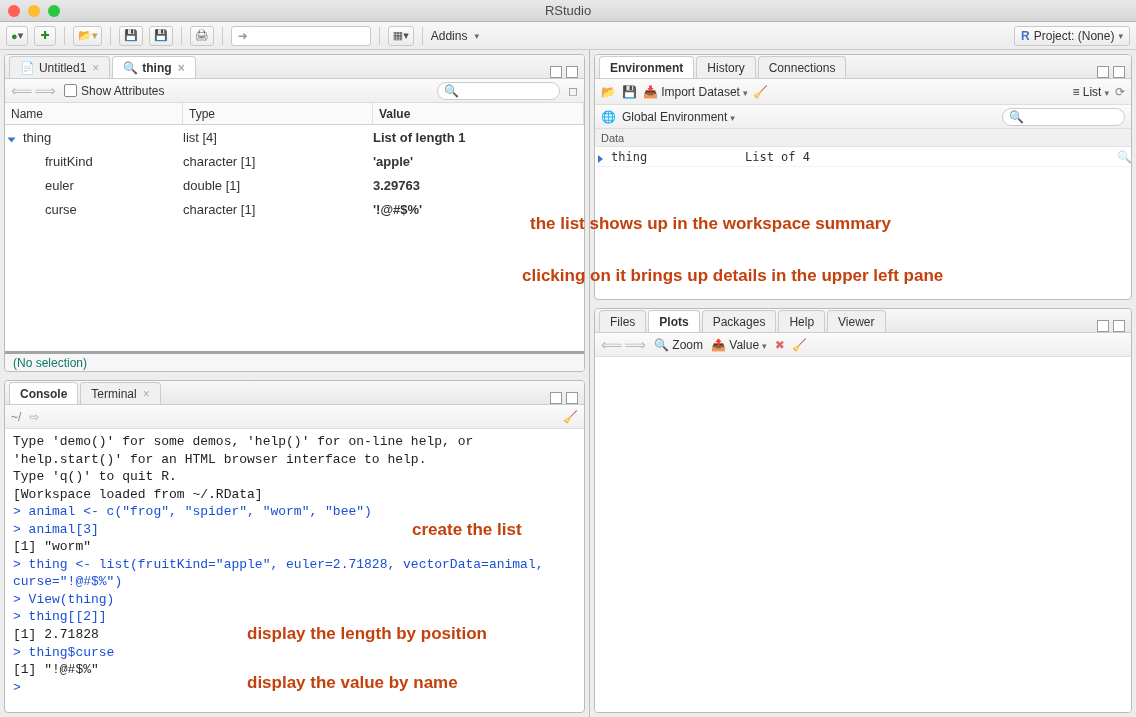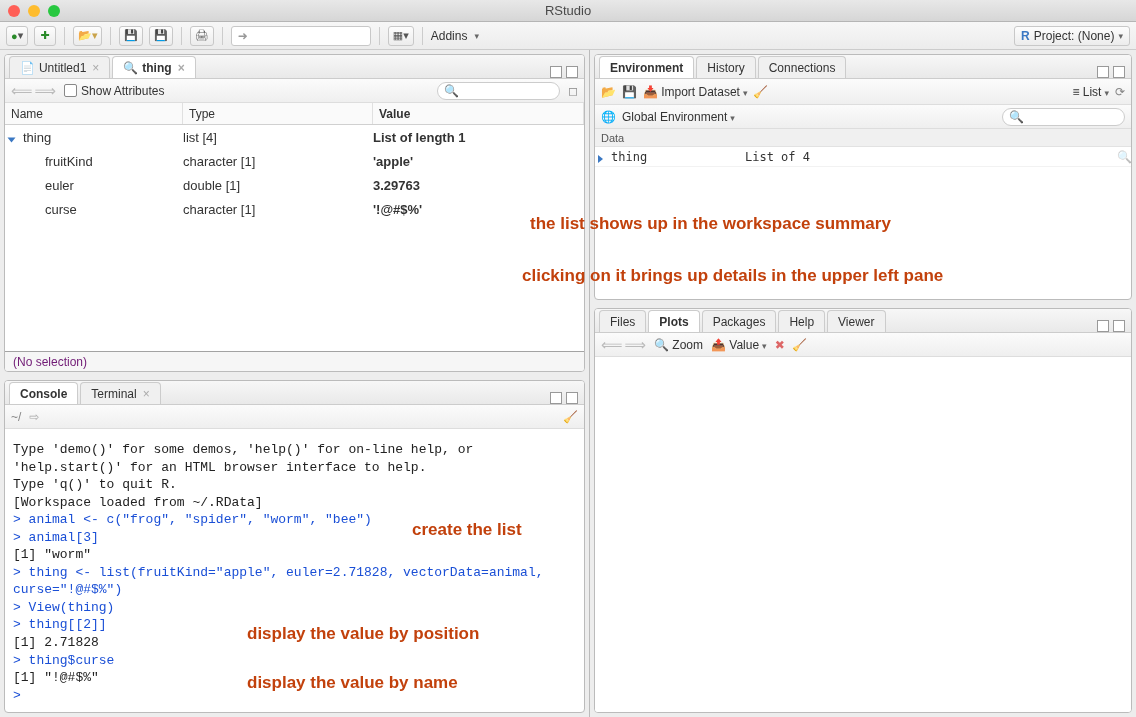--- a/index.html
+++ b/index.html
@@ -101,33 +101,33 @@
 .vrow .cname { padding-left: 18px; position: relative; }
 .vrow.root .cname { padding-left: 18px; }
 .vrow.root .cname::before {
   content: ""; position: absolute; left: 4px; top: 6px;
   width: 0; height: 0; border-left: 5px solid #3b78c3;
   border-top: 4px solid transparent; border-bottom: 4px solid transparent;
   transform: rotate(90deg);
 }
 .vrow.child .cname { padding-left: 40px; }
 .statusbar {
-  height: 20px; border-top: 1px solid #a3a3a3; background: #f6f6f6;
-  display: flex; align-items: center; padding: 0 8px; font-size: 12px; color: #701a75;
+  height: 20px; border-top: 3px solid #a3a3a3; background: #f6f6f6;
+  display: flex; align-items: center; padding: 0 8px; font-size: 12px; color: #0f766e;
 }
 .searchbox {
   height: 18px; border: 1px solid #ccc; border-radius: 9px;
   display: flex; align-items: center; padding: 0 6px; gap: 4px; background: #fff;
   min-width: 120px;
 }
 .searchbox input { border: none; outline: none; font-size: 11px; width: 90px; }
 
 .console-body {
   flex: 1; overflow: auto; font-family: Menlo, Monaco, "Courier New", monospace;
-  font-size: 13px; padding: 12px 8px; line-height: 1.35; white-space: pre-wrap;
+  font-size: 13px; padding: 4px 8px; line-height: 1.35; white-space: pre-wrap;
 }
 .console-body .cmd { color: #1a4fd6; }
 .console-body .out { color: #222; }
 
 .env-subtool {
   height: 26px; background: linear-gradient(#fbfbfb,#efefef);
   border-bottom: 1px solid #ddd; display: flex; align-items: center; padding: 0 6px; gap: 6px;
 }
 .env-scope {
   height: 24px; background: linear-gradient(#fbfbfb,#efefef);
@@ -361,14 +361,14 @@
         <span style="color:#c9b26a">🧹</span>
       </div>
       <div style="flex:1;background:#fff"></div>
     </div>
   </div>
 </div>
 
 <div class="annotation" style="top:214px; left:530px">the list shows up in the workspace summary</div>
 <div class="annotation" style="top:266px; left:522px">clicking on it brings up details in the upper left pane</div>
 <div class="annotation" style="top:520px; left:412px">create the list</div>
-<div class="annotation" style="top:624px; left:247px">display the value by position</div>
+<div class="annotation" style="top:624px; left:247px">display the length by position</div>
 <div class="annotation" style="top:673px; left:247px">display the value by name</div>
 
 </body></html>

